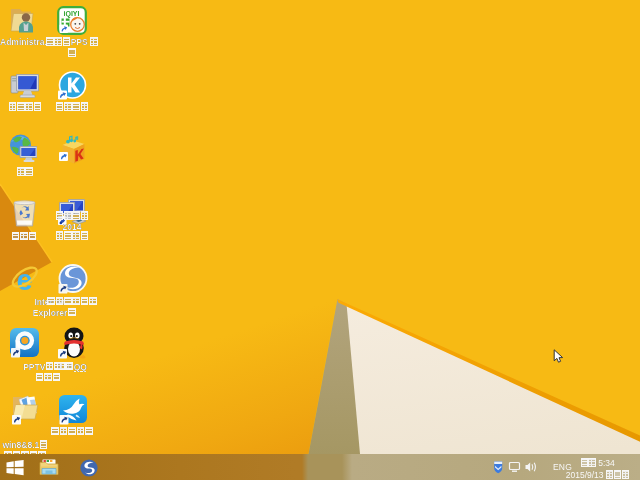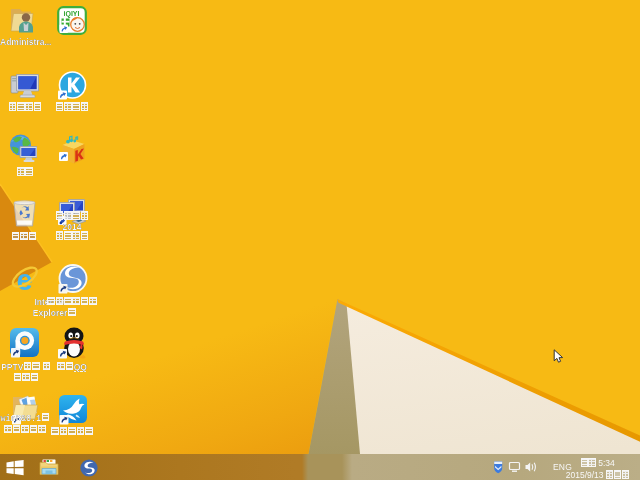--- a/index.html
+++ b/index.html
@@ -212,31 +212,32 @@
       </defs>
   <rect x="1" y="1" width="28" height="28" rx="5.5" fill="url(#gxl)"></rect>
   <path d="M5,16.5 Q12.5,16 15.5,10.5 Q17,7 21.5,4.5 Q20.2,8.5 21.3,10.3 Q24,9.3 26.5,10.2 Q23.7,11.4 23,14 Q21.8,18.8 15,19.8 Q11,20.1 8,18.5 Z" fill="#fff"></path>
   <path d="M10,20.5 Q15.5,21.5 18.5,26.5 Q13,25.5 9.5,22.5 Q8,21 10,20.5 Z" fill="#fff"></path>
   <path d="M18.5,20.5 Q21,21.5 22,24 Q19,23.5 17.5,22 Z" fill="#fff" opacity="0.85"></path>
   <rect x="1.5" y="21" width="9" height="9.5" rx="0.8" fill="#fbfbfb"></rect>
   <path d="M3.5,28.5 Q3.3,25 6.8,24.2 L6.2,22.7 L9.7,23.7 L8,26.6 L7.4,25.4 Q4.8,26.2 4.7,28.5 Z" fill="#1a3a80"></path>
 </svg>
 
 <div class="lbl" style="left:0px;top:37px;width:50px;">Administra...</div>
+<div class="lbl" style="left:44px;top:37px;width:56px;"><span class="c"></span><span class="c v"></span><span class="c"></span>PPS <span class="c v"></span><br><span class="c"></span></div>
 <div class="lbl" style="left:0px;top:102px;width:50px;"><span class="c v"></span><span class="c"></span><span class="c v"></span><span class="c"></span></div>
 <div class="lbl" style="left:46px;top:102px;width:52px;"><span class="c"></span><span class="c v"></span><span class="c"></span><span class="c v"></span></div>
 <div class="lbl" style="left:0px;top:167px;width:50px;"><span class="c v"></span><span class="c"></span></div>
 <div class="lbl" style="left:46px;top:167px;width:52px;margin-top:44px;"><span class="c"></span><span class="c v"></span><span class="c"></span><span class="c v"></span><br>2014</div>
 <div class="lbl" style="left:0px;top:231.5px;width:48px;"><span class="c"></span><span class="c v"></span><span class="c"></span></div>
 <div class="lbl" style="left:46px;top:231px;width:52px;"><span class="c v"></span><span class="c"></span><span class="c v"></span><span class="c"></span></div>
 <div class="lbl" style="left:0px;top:296.5px;width:50px;margin-left:25px;">Internet<br>Explorer</div>
 <div class="lbl" style="left:44px;top:296.5px;width:56px;"><span class="c"></span><span class="c v"></span><span class="c"></span><span class="c v"></span><span class="c"></span><span class="c v"></span><br><span class="c"></span></div>
-<div class="lbl" style="left:0px;top:361.5px;width:52px;">PPTV<span class="c v"></span><span class="c"></span> <span class="c v"></span><br><span class="c"></span><span class="c v"></span><span class="c"></span></div>
+<div class="lbl" style="left:0px;top:361.5px;width:52px;padding-left:22px;">PPTV<span class="c v"></span><span class="c"></span> <span class="c v"></span><br><span class="c"></span><span class="c v"></span><span class="c"></span></div>
 <div class="lbl" style="left:46px;top:361.5px;width:52px;text-decoration:underline;"><span class="c v"></span><span class="c"></span>QQ</div>
-<div class="lbl" style="left:0px;top:413px;width:50px;font-family:Liberation Mono, monospace;">win8&amp;8.1<span class="c"></span><br><span class="c v"></span><span class="c"></span><span class="c v"></span><span class="c"></span><span class="c v"></span></div>
+<div class="lbl" style="left:0px;top:440px;width:50px;">win8&amp;8.1<span class="c"></span><br><span class="c v"></span><span class="c"></span><span class="c v"></span><span class="c"></span><span class="c v"></span></div>
 <div class="lbl" style="left:46px;top:426.5px;width:52px;"><span class="c"></span><span class="c v"></span><span class="c"></span><span class="c v"></span><span class="c"></span></div>
 
 <div id="tb"></div>
 <svg class="ic" style="left:6px;top:459px;" width="18" height="17" viewBox="0 0 18 17">
   <g fill="#fff">
     <path d="M0.5,3.4 L7.7,2.2 L7.7,7.9 L0.5,8.2 Z"></path>
     <path d="M8.7,2.05 L17.6,0.9 L17.6,7.85 L8.7,7.9 Z"></path>
     <path d="M0.5,9.3 L7.7,9.25 L7.7,14.9 L0.5,13.9 Z"></path>
     <path d="M8.7,9.3 L17.6,9.35 L17.6,16.3 L8.7,15.1 Z"></path>
   </g>

